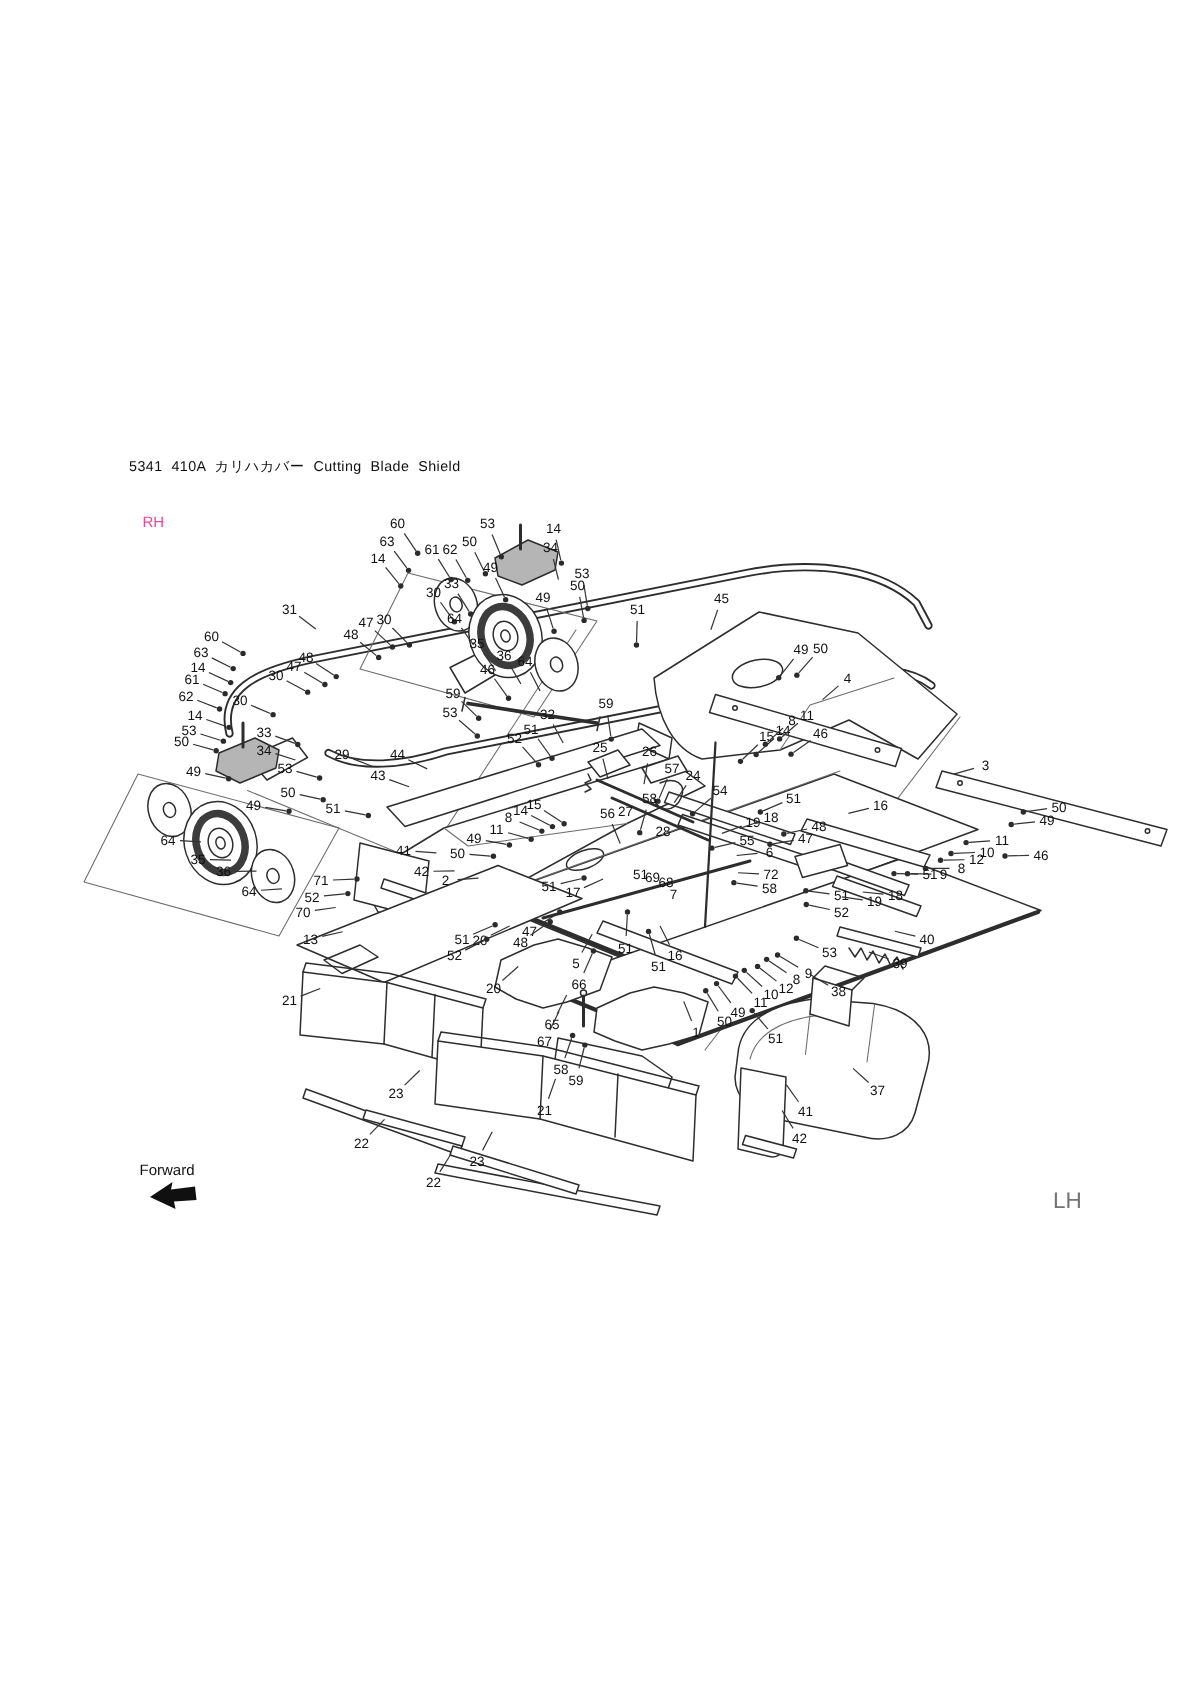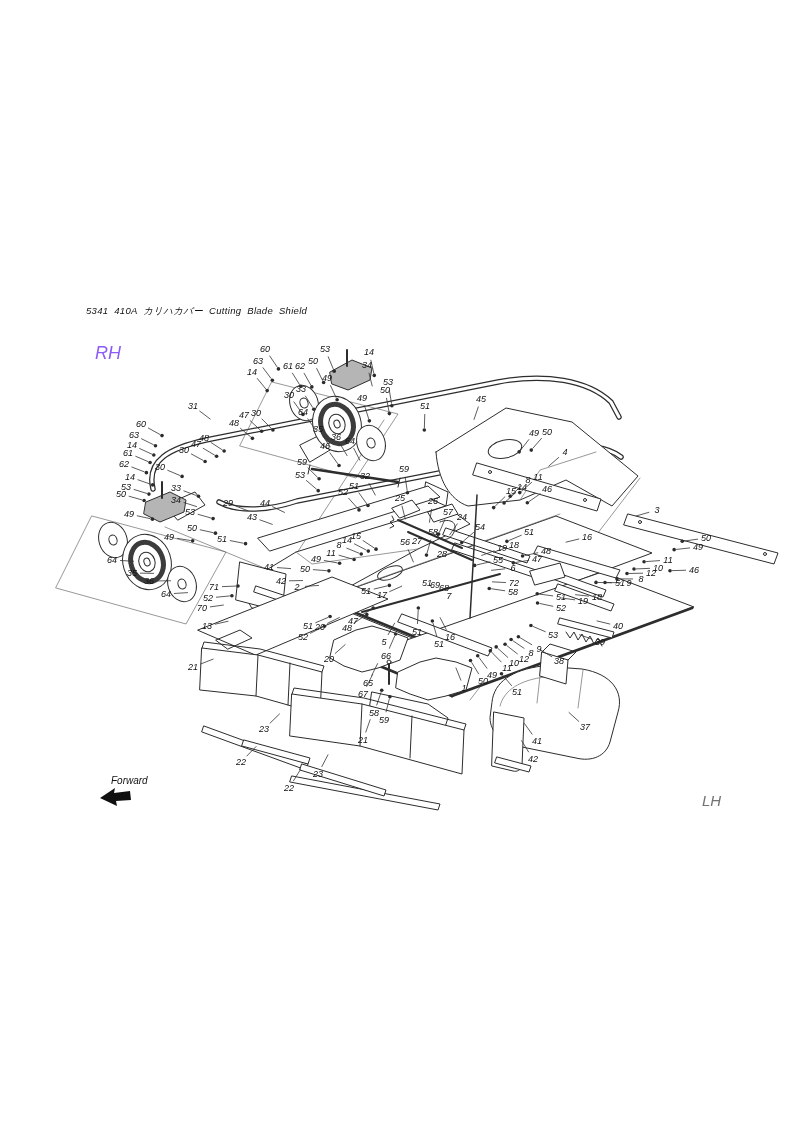--- a/index.html
+++ b/index.html
@@ -1,22 +1,22 @@
 <!DOCTYPE html>
 <html><head>
 <meta charset="utf-8">
 <style>
   html,body{margin:0;padding:0;background:#ffffff;}
   #page{position:relative;width:794px;height:1123px;background:#ffffff;overflow:hidden;
-        font-family:"Liberation Sans",sans-serif;color:#111;font-style:italic;}
+        font-family:"Liberation Sans",sans-serif;color:#111;}
   .abs{position:absolute;}
   #doc-title{left:86px;top:305px;font-size:9.5px;letter-spacing:.3px;word-spacing:3px;color:#111;}
-  #rh-label{left:95px;top:343px;font-size:18px;color:#8b5cf6;}
+  #rh-label{left:95px;top:343px;font-size:10px;color:#ec4899;}
   #lh-label{left:702px;top:792px;font-size:15px;color:#737373;}
-  #forward-label{left:111px;top:775px;font-size:10px;color:#111;}
+  #forward-label{left:93px;top:775px;font-size:10px;color:#111;}
   #diagram-svg{position:absolute;left:0;top:0;}
   #callouts text{font-family:"Liberation Sans",sans-serif;font-size:9px;fill:#111;}
   .art{stroke:#2d2d2d;stroke-width:1;fill:none;stroke-linejoin:round;stroke-linecap:round;}
   .wfill{fill:#ffffff;}
   .thick{stroke-width:2.8;}
   .thin{stroke-width:.7;stroke:#6b6b6b;}
   .tube-o{stroke-width:5.5;}
   .tube-i{stroke:#ffffff;stroke-width:3;}
   .shade{fill:#b5b5b5;}
   .tire{stroke-width:5;stroke:#3c3c3c;}

